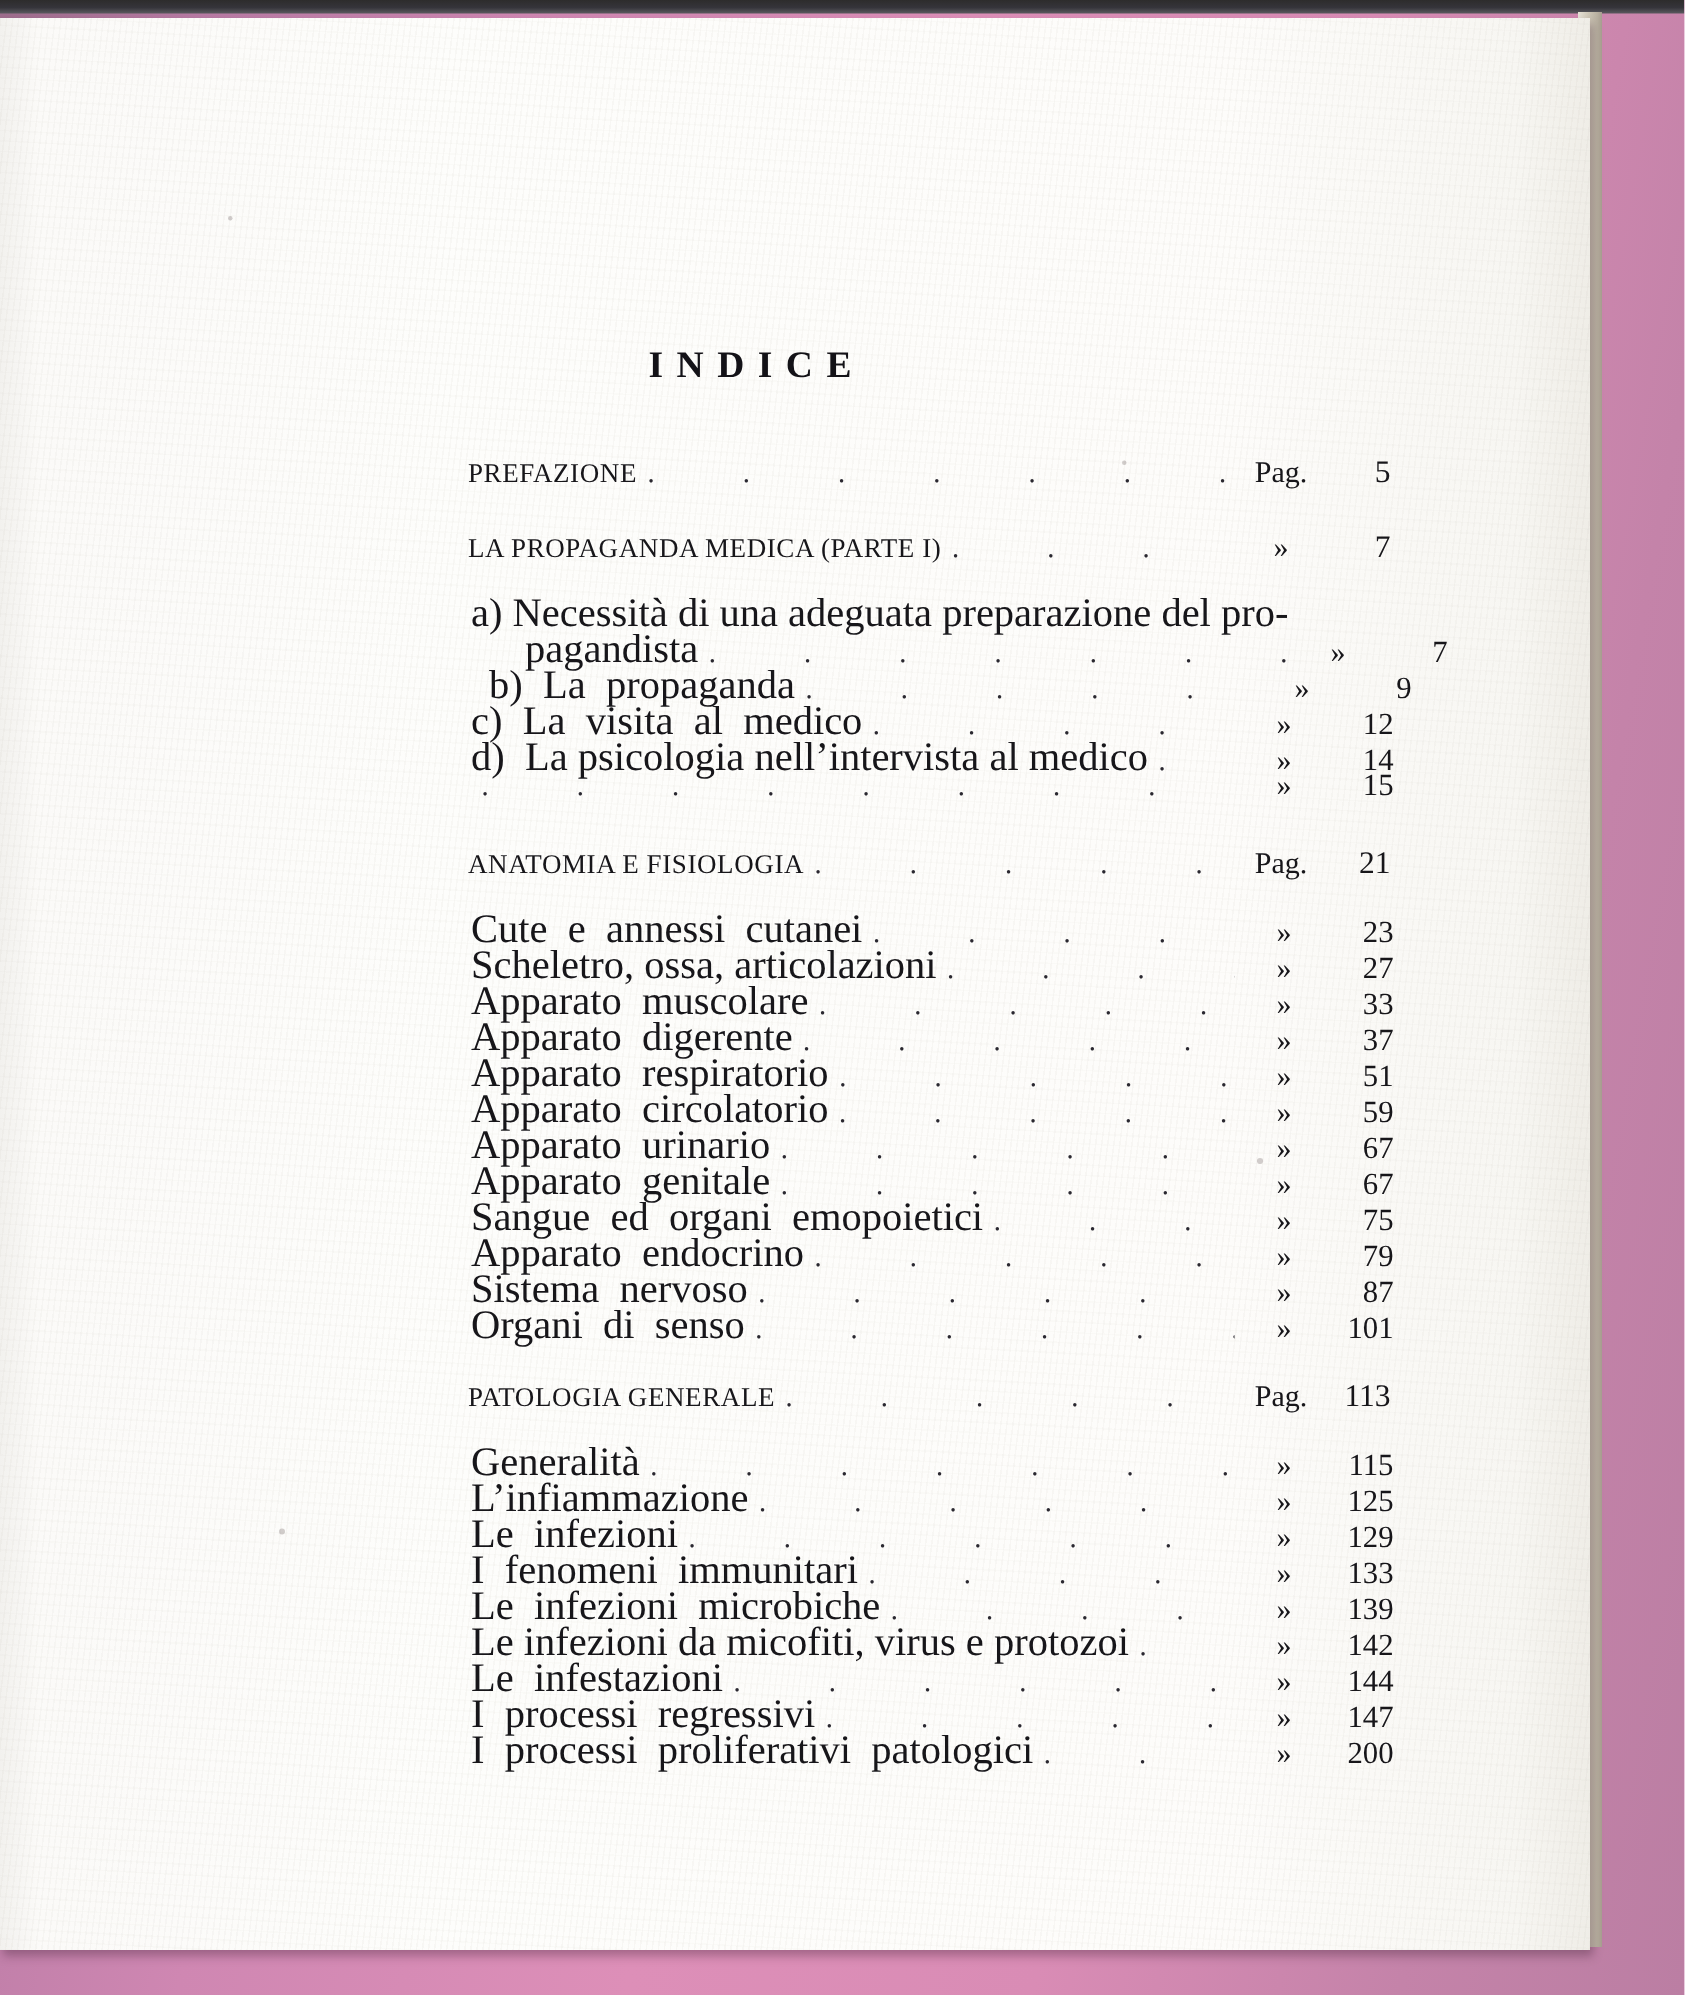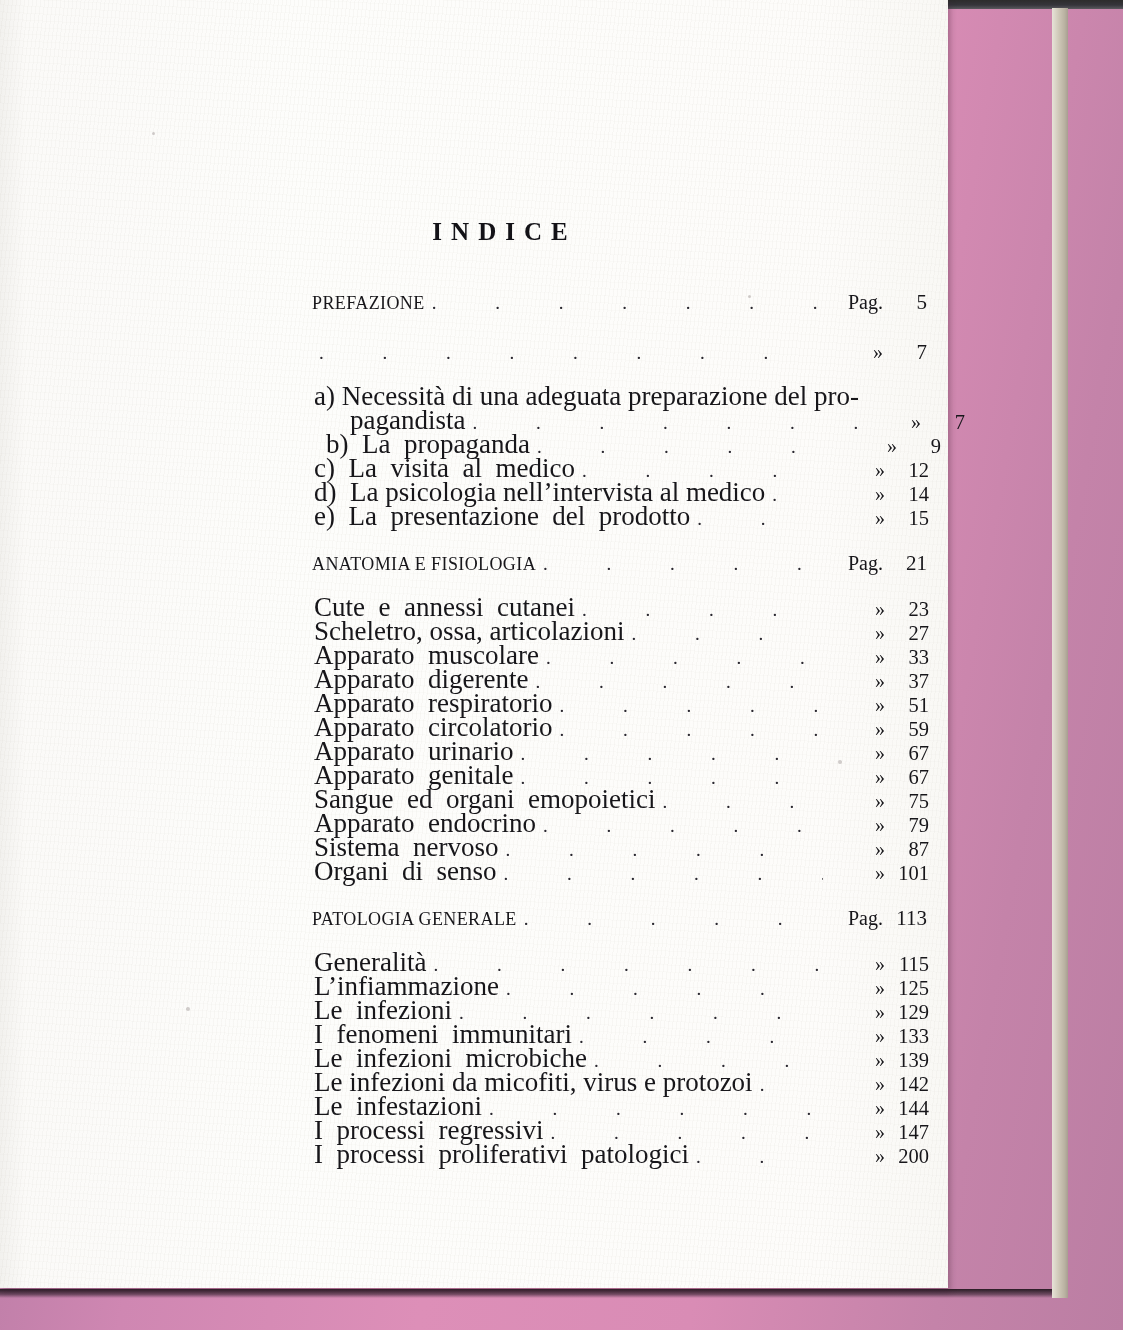--- a/index.html
+++ b/index.html
@@ -34,33 +34,32 @@
     position: absolute;
     left: 0; top: 0;
     width: 1123px; height: 9px;
     background: linear-gradient(180deg, #2d2c2c 0%, #35343a 55%, #5b5a5f 100%);
   }
 
   
   .paper {
     position: absolute;
     left: 0;
-    top: 0;
-    width: 932px;
+    top: 12px;
+    width: 1060px;
     height: 1288px;
     background:
       linear-gradient(90deg,
         #f2f1ee 0px,
         #fbfaf8 26px,
         #fdfdfb 300px,
         #fdfcfa 820px,
         #f7f6f2 1010px,
         #efede7 1060px);
     box-shadow: 2px 4px 6px rgba(60, 30, 50, .35);
-    padding-left: 16px;
   }
   .paper-edge {
     position: absolute;
     left: 1052px;
     top: 8px;
     width: 16px;
     height: 1290px;
     background: linear-gradient(90deg, #e7e3d8 0%, #cdc6b6 45%, #b9b1a1 80%, #a79e90 100%);
   }
   .paper-bottom-shadow {
@@ -129,21 +128,21 @@
     color: #2a2830;
     letter-spacing: 27px;
     font-size: 19px;
     margin-left: 7px;
     margin-right: 4px;
     line-height: 1;
   }
 
   .pagmark {
     flex: 0 0 58px;
-    text-align: right;
+    text-align: center;
     white-space: pre;
   }
   .pagnum {
     flex: 0 0 44px;
     text-align: right;
     white-space: pre;
   }
 
   
   .section .label {
@@ -210,20 +209,21 @@
             <span class="leader">. . . . . . . . . . . . . . . . . . .</span>
             <span class="pagmark">Pag.</span>
             <span class="pagnum">5</span>
           </div>
         </div>
 
         <div class="spacer-lg"></div>
 
         <div class="grp-head">
           <div class="row section">
+            <span class="label">LA PROPAGANDA MEDICA (PARTE I)</span>
             <span class="leader">. . . . . . . . . . . . . . . . . . .</span>
             <span class="pagmark">»</span>
             <span class="pagnum">7</span>
           </div>
         </div>
 
         <div class="spacer-md"></div>
 
         <div class="grp">
 
@@ -252,21 +252,20 @@
           </div>
 
           <div class="row entry sub" style="height:24px;">
             <span class="label">d)  La psicologia nell’intervista al medico</span>
             <span class="leader">. . . . . . . . . . . . . . . . . . .</span>
             <span class="pagmark">»</span>
             <span class="pagnum">14</span>
           </div>
 
           <div class="row entry sub" style="height:24px;">
-            <span class="label">e)  La  presentazione  del  prodotto</span>
             <span class="leader">. . . . . . . . . . . . . . . . . . .</span>
             <span class="pagmark">»</span>
             <span class="pagnum">15</span>
           </div>
         </div>
 
         <div class="spacer-lg"></div>
 
         <div class="grp-head">
           <div class="row section">

